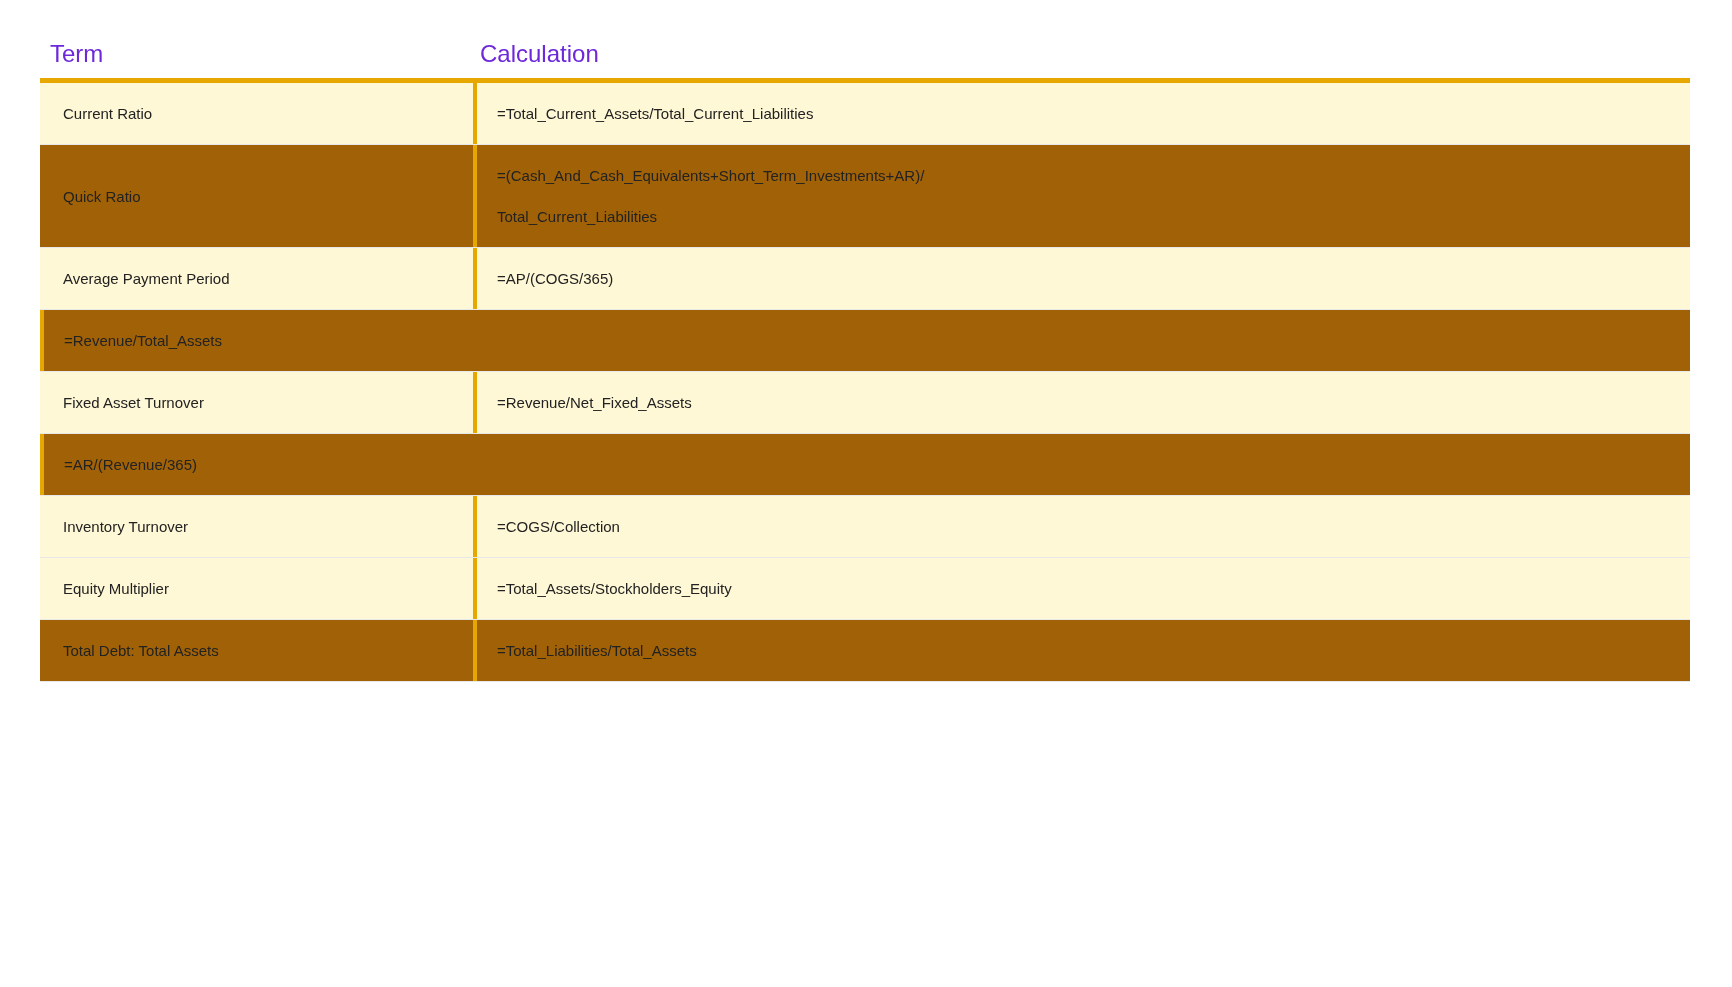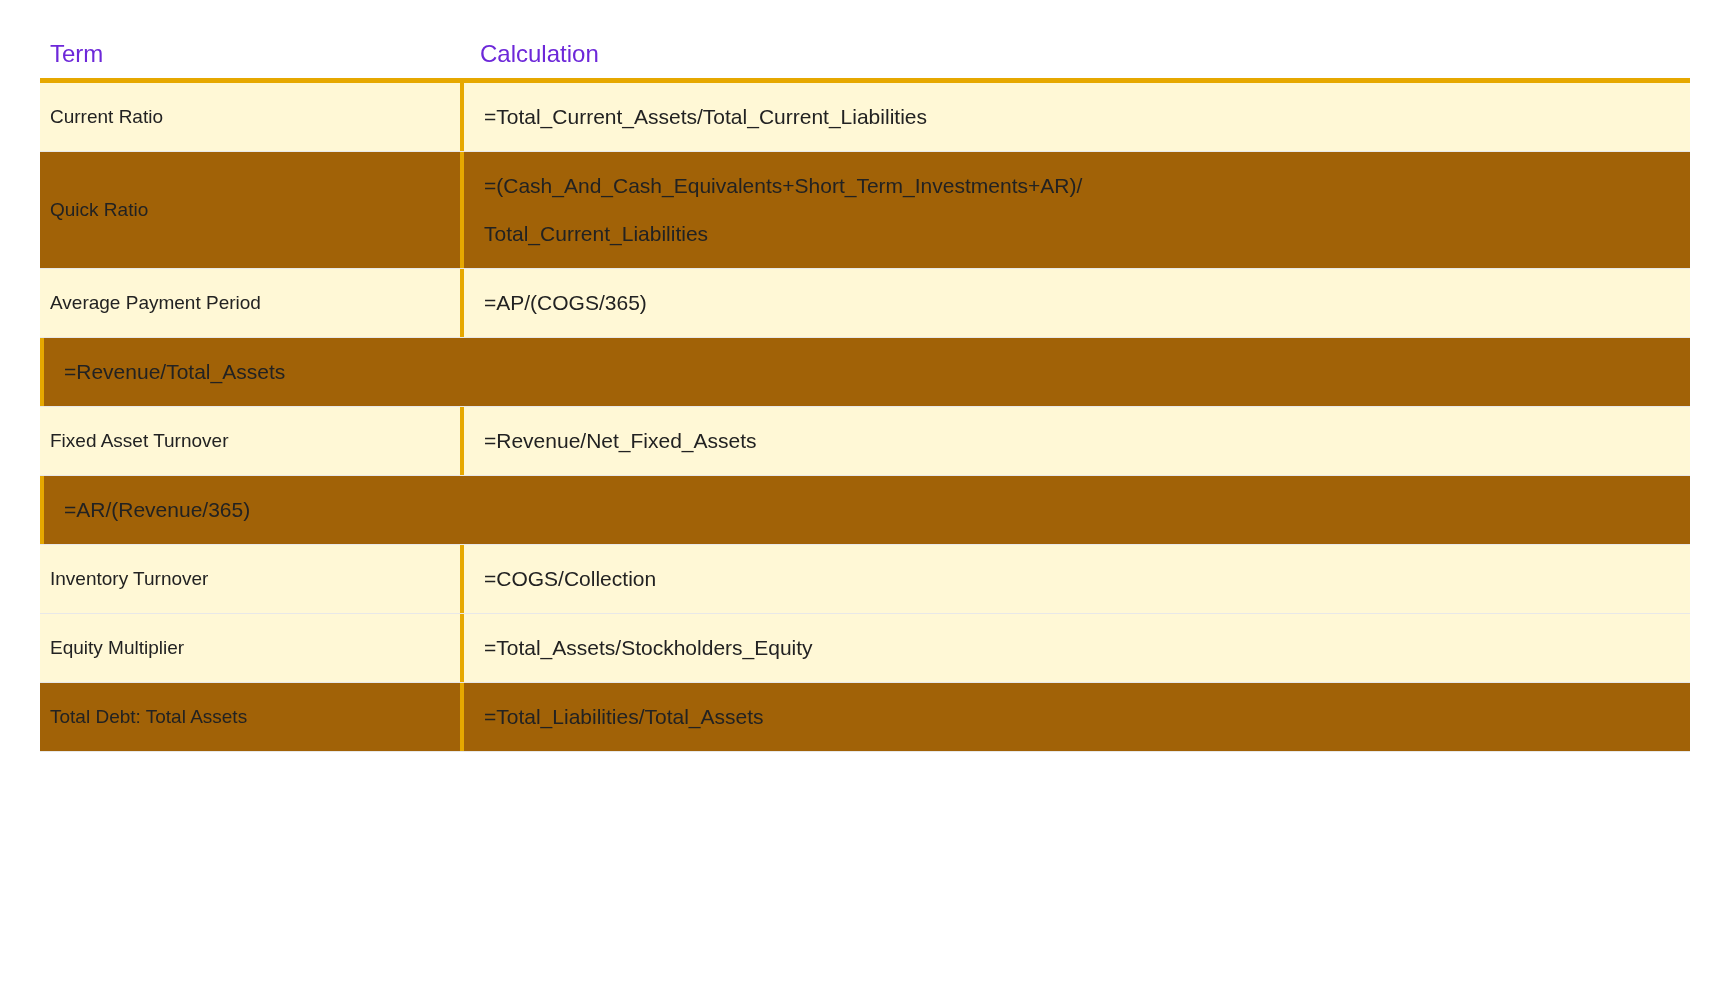--- a/index.html
+++ b/index.html
@@ -60,30 +60,31 @@
     }
 
     .data-row.white {
       background-color: #a16207;
     }
 
     .term-cell {
       width: 420px;
       flex-shrink: 0;
       padding: 22px 10px 22px 10px;
-      font-size: 19px;
+      font-size: 15px;
       color: #222;
       display: flex;
       align-items: center;
+      margin-left: 13px;
     }
 
     .calc-cell {
       flex: 1;
       padding: 22px 20px 22px 20px;
-      font-size: 21px;
+      font-size: 15px;
       color: #222;
       display: flex;
       align-items: center;
       border-left: 4px solid #e6a800;
     }
 
     
     .calc-cell.multiline {
       flex-direction: column;
       align-items: flex-start;

